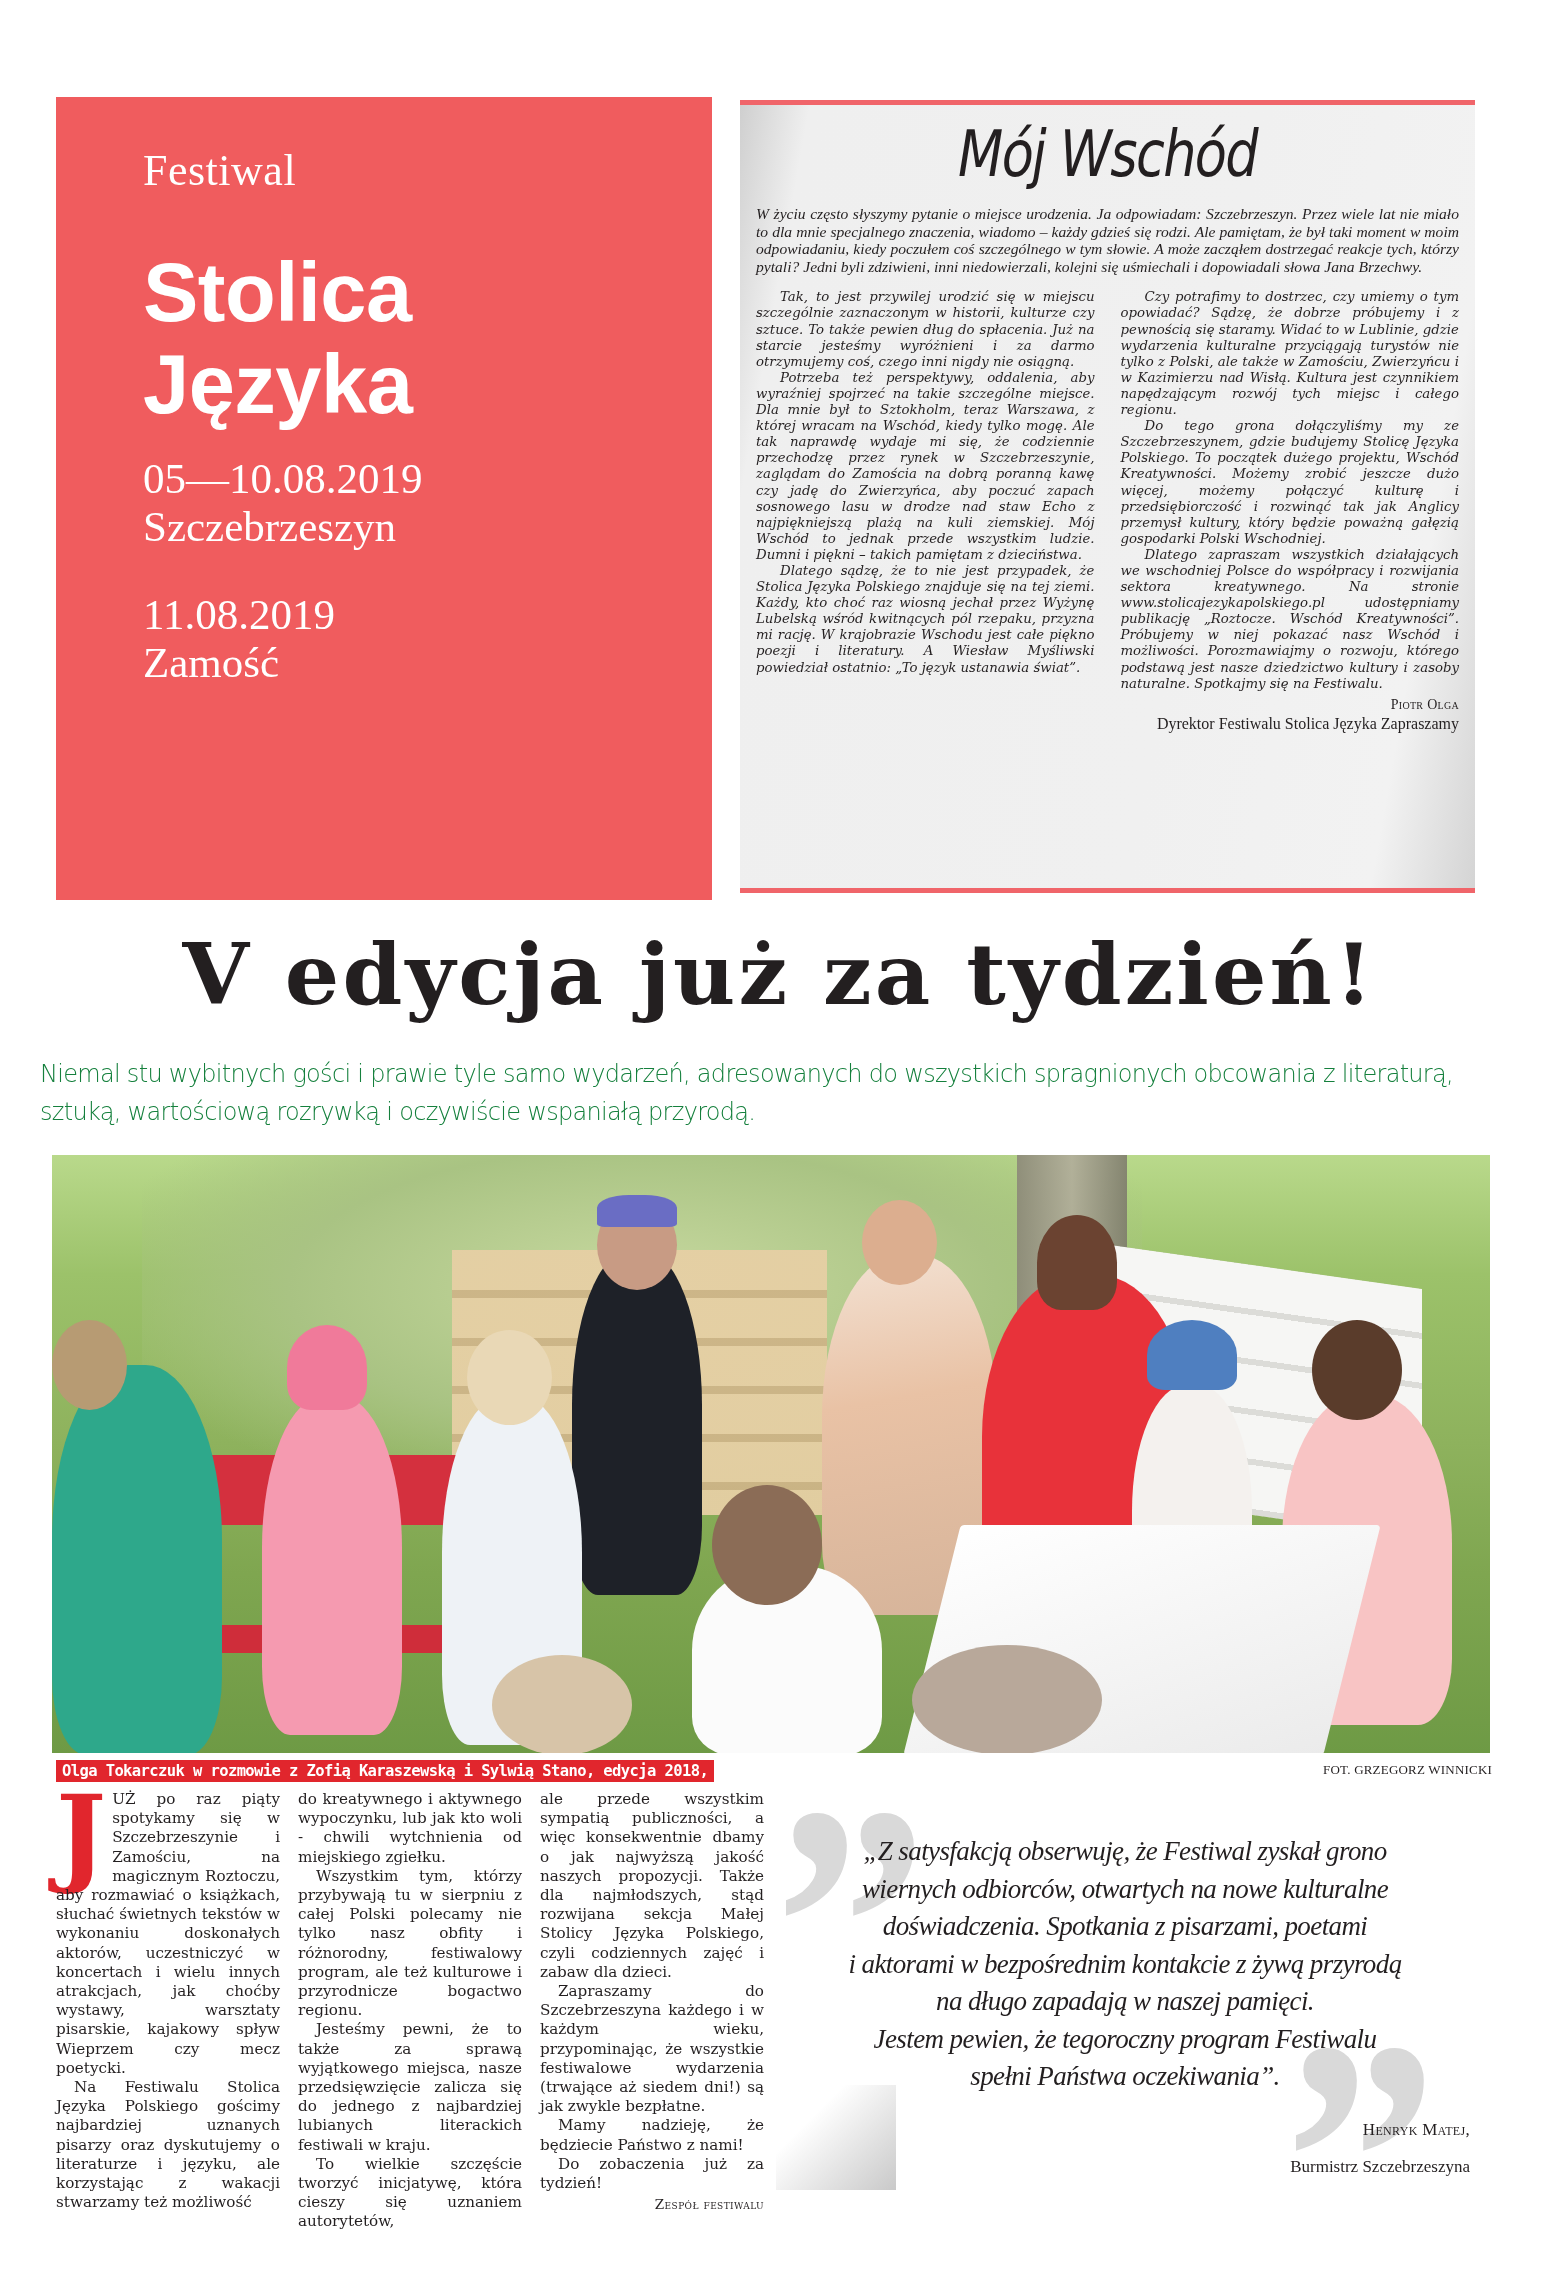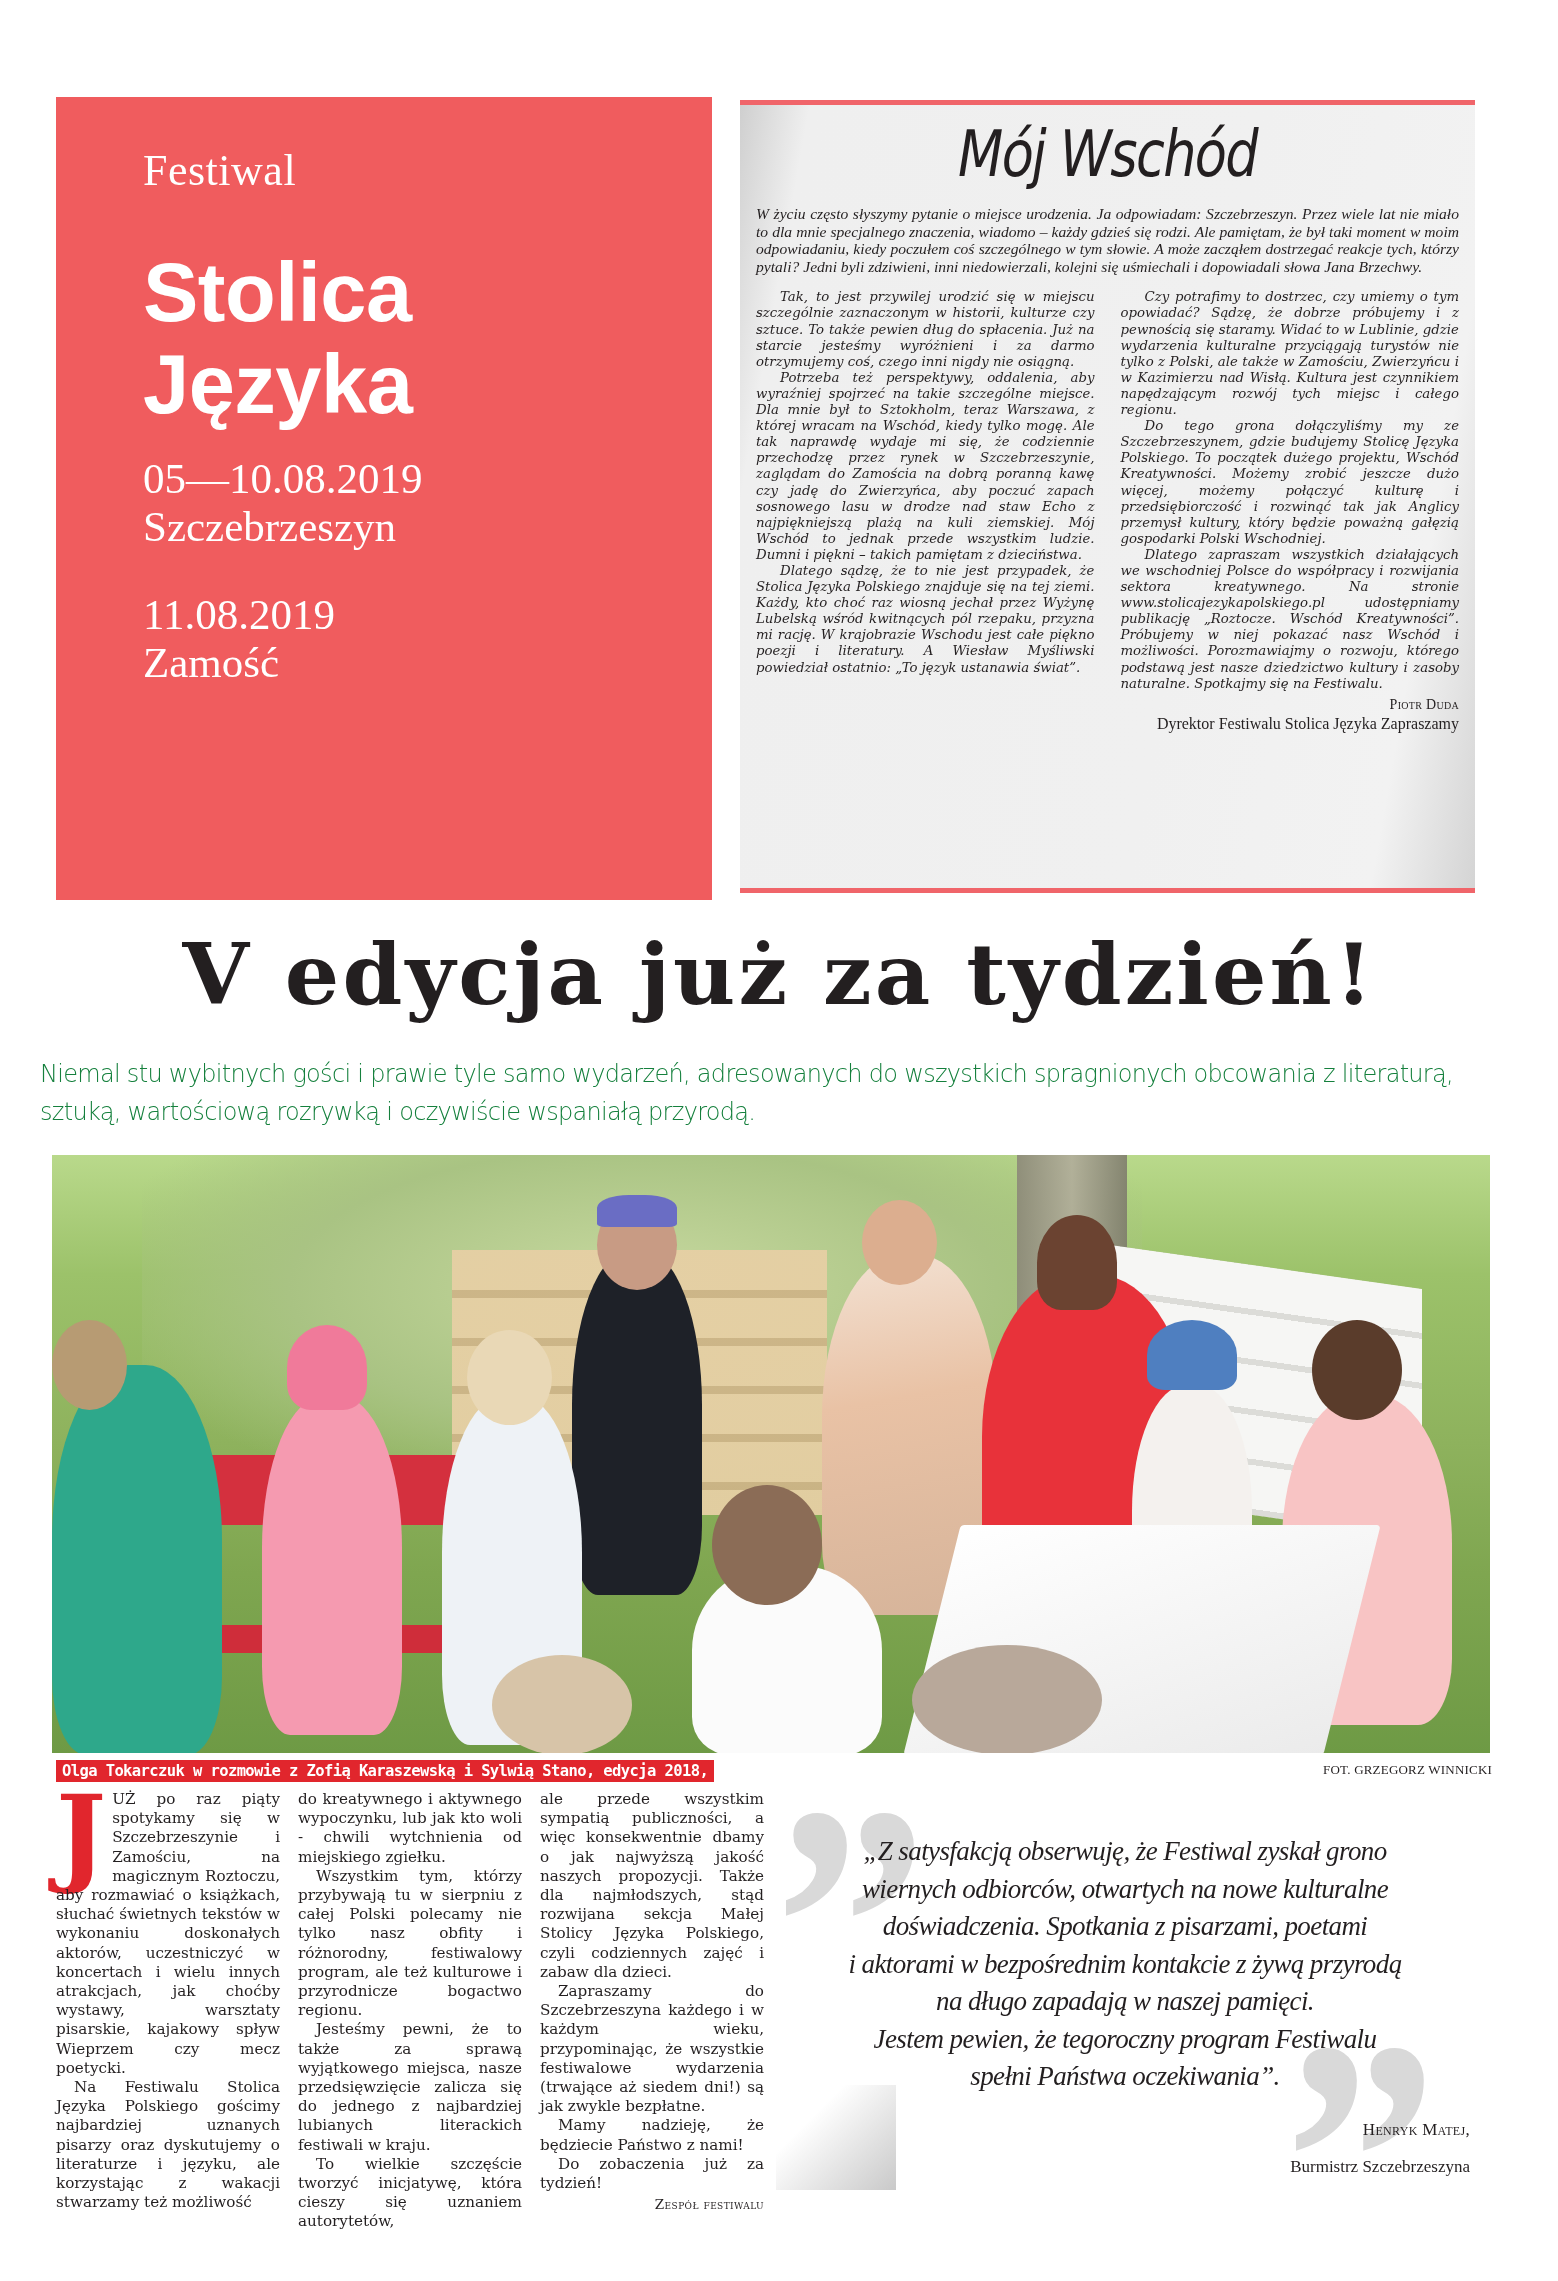--- a/index.html
+++ b/index.html
@@ -173,21 +173,21 @@
       <p>Tak, to jest przywilej urodzić się w miejscu szczególnie zaznaczonym w historii, kulturze czy sztuce. To także pewien dług do spłacenia. Już na starcie jesteśmy wyróżnieni i za darmo otrzymujemy coś, czego inni nigdy nie osiągną.</p>
       <p>Potrzeba też perspektywy, oddalenia, aby wyraźniej spojrzeć na takie szczególne miejsce. Dla mnie był to Sztokholm, teraz Warszawa, z której wracam na Wschód, kiedy tylko mogę. Ale tak naprawdę wydaje mi się, że codziennie przechodzę przez rynek w Szczebrzeszynie, zaglądam do Zamościa na dobrą poranną kawę czy jadę do Zwierzyńca, aby poczuć zapach sosnowego lasu w drodze nad staw Echo z najpiękniejszą plażą na kuli ziemskiej. Mój Wschód to jednak przede wszystkim ludzie. Dumni i piękni – takich pamiętam z dzieciństwa.</p>
       <p>Dlatego sądzę, że to nie jest przypadek, że Stolica Języka Polskiego znajduje się na tej ziemi. Każdy, kto choć raz wiosną jechał przez Wyżynę Lubelską wśród kwitnących pól rzepaku, przyzna mi rację. W krajobrazie Wschodu jest całe piękno poezji i literatury. A Wiesław Myśliwski powiedział ostatnio: „To język ustanawia świat”.</p>
     </div>
     <div class="c">
       <p>Czy potrafimy to dostrzec, czy umiemy o tym opowiadać? Sądzę, że dobrze próbujemy i z pewnością się staramy. Widać to w Lublinie, gdzie wydarzenia kulturalne przyciągają turystów nie tylko z Polski, ale także w Zamościu, Zwierzyńcu i w Kazimierzu nad Wisłą. Kultura jest czynnikiem napędzającym rozwój tych miejsc i całego regionu.</p>
       <p>Do tego grona dołączyliśmy my ze Szczebrzeszynem, gdzie budujemy Stolicę Języka Polskiego. To początek dużego projektu, Wschód Kreatywności. Możemy zrobić jeszcze dużo więcej, możemy połączyć kulturę i przedsiębiorczość i rozwinąć tak jak Anglicy przemysł kultury, który będzie poważną gałęzią gospodarki Polski Wschodniej.</p>
       <p>Dlatego zapraszam wszystkich działających we wschodniej Polsce do współpracy i rozwijania sektora kreatywnego. Na stronie www.stolicajezykapolskiego.pl udostępniamy publikację „Roztocze. Wschód Kreatywności”. Próbujemy w niej pokazać nasz Wschód i możliwości. Porozmawiajmy o rozwoju, którego podstawą jest nasze dziedzictwo kultury i zasoby naturalne. Spotkajmy się na Festiwalu.</p>
     </div>
   </div>
-  <div class="sig-name">Piotr Duda</div>
+  <div class="sig-name">Piotr Olga</div>
   <div class="sig-role">Dyrektor Festiwalu Stolica Języka Zapraszamy</div>
 </section>
 
 <h1 class="headline">V edycja już za tydzień!</h1>
 <div class="subhead">
   <div>Niemal stu wybitnych gości i prawie tyle samo wydarzeń, adresowanych do wszystkich spragnionych obcowania z literaturą,</div>
   <div>sztuką, wartościową rozrywką i oczywiście wspaniałą przyrodą.</div>
 </div>
 
 <figure class="photo">

